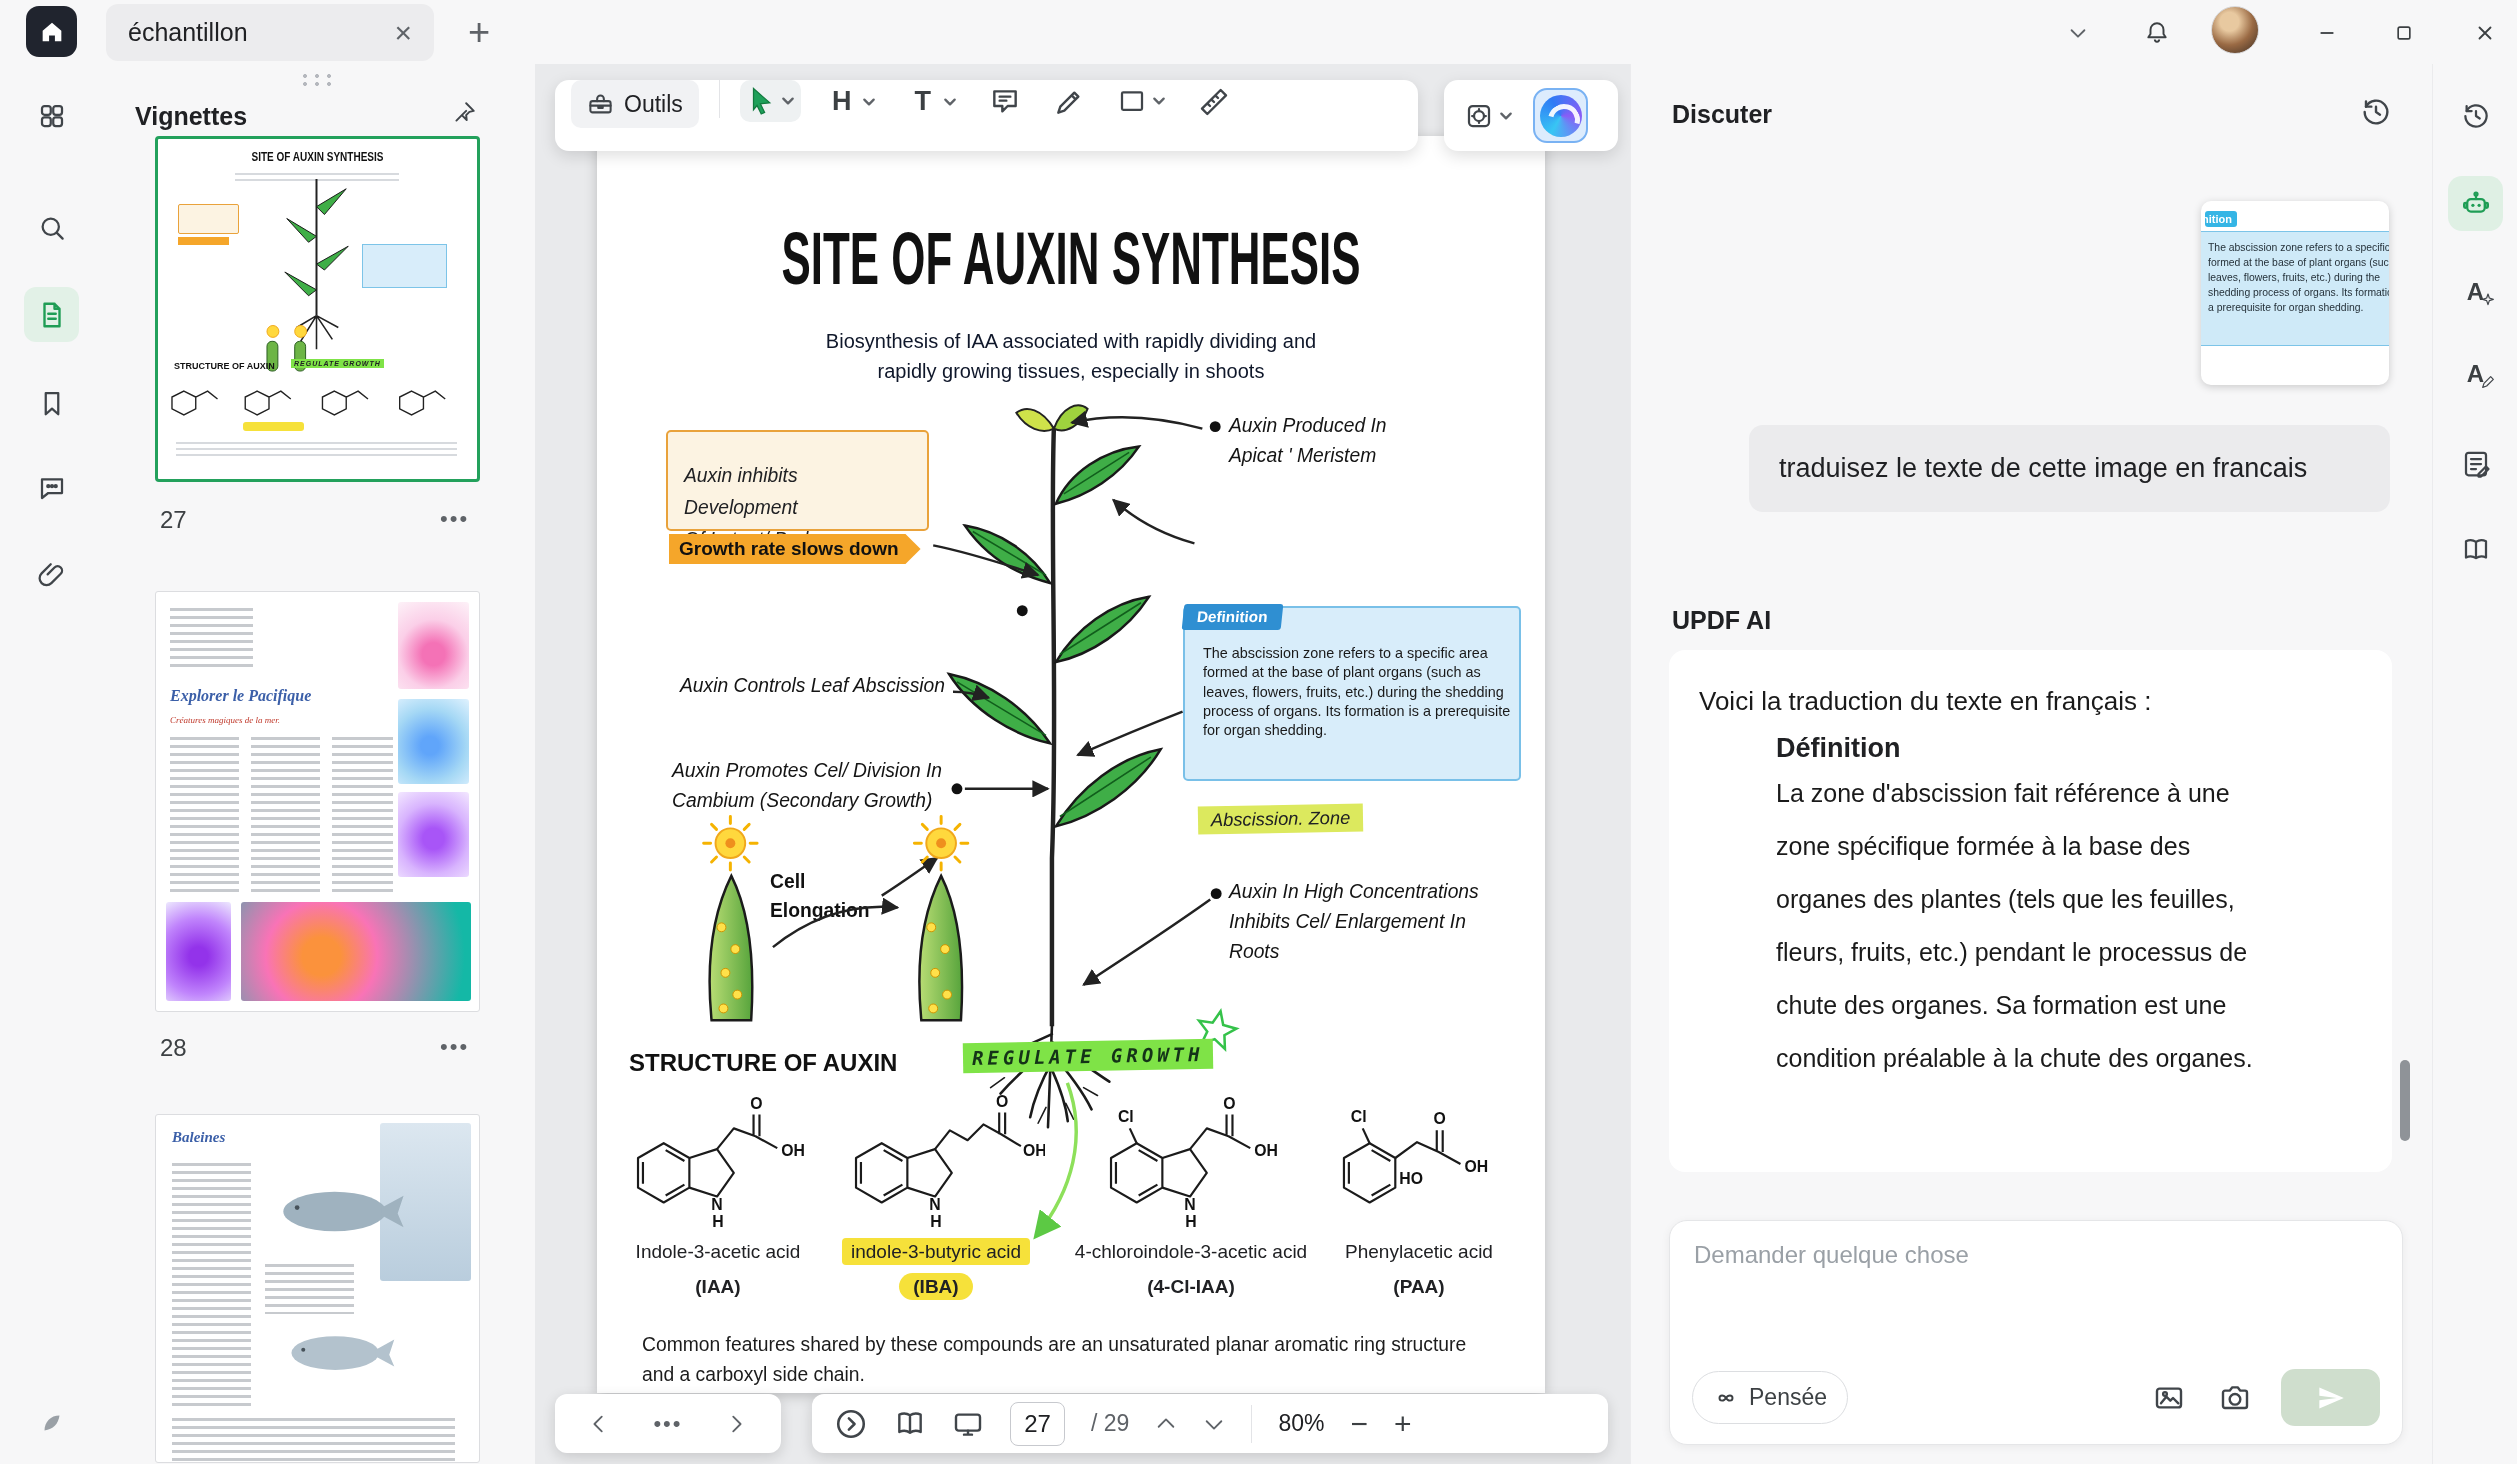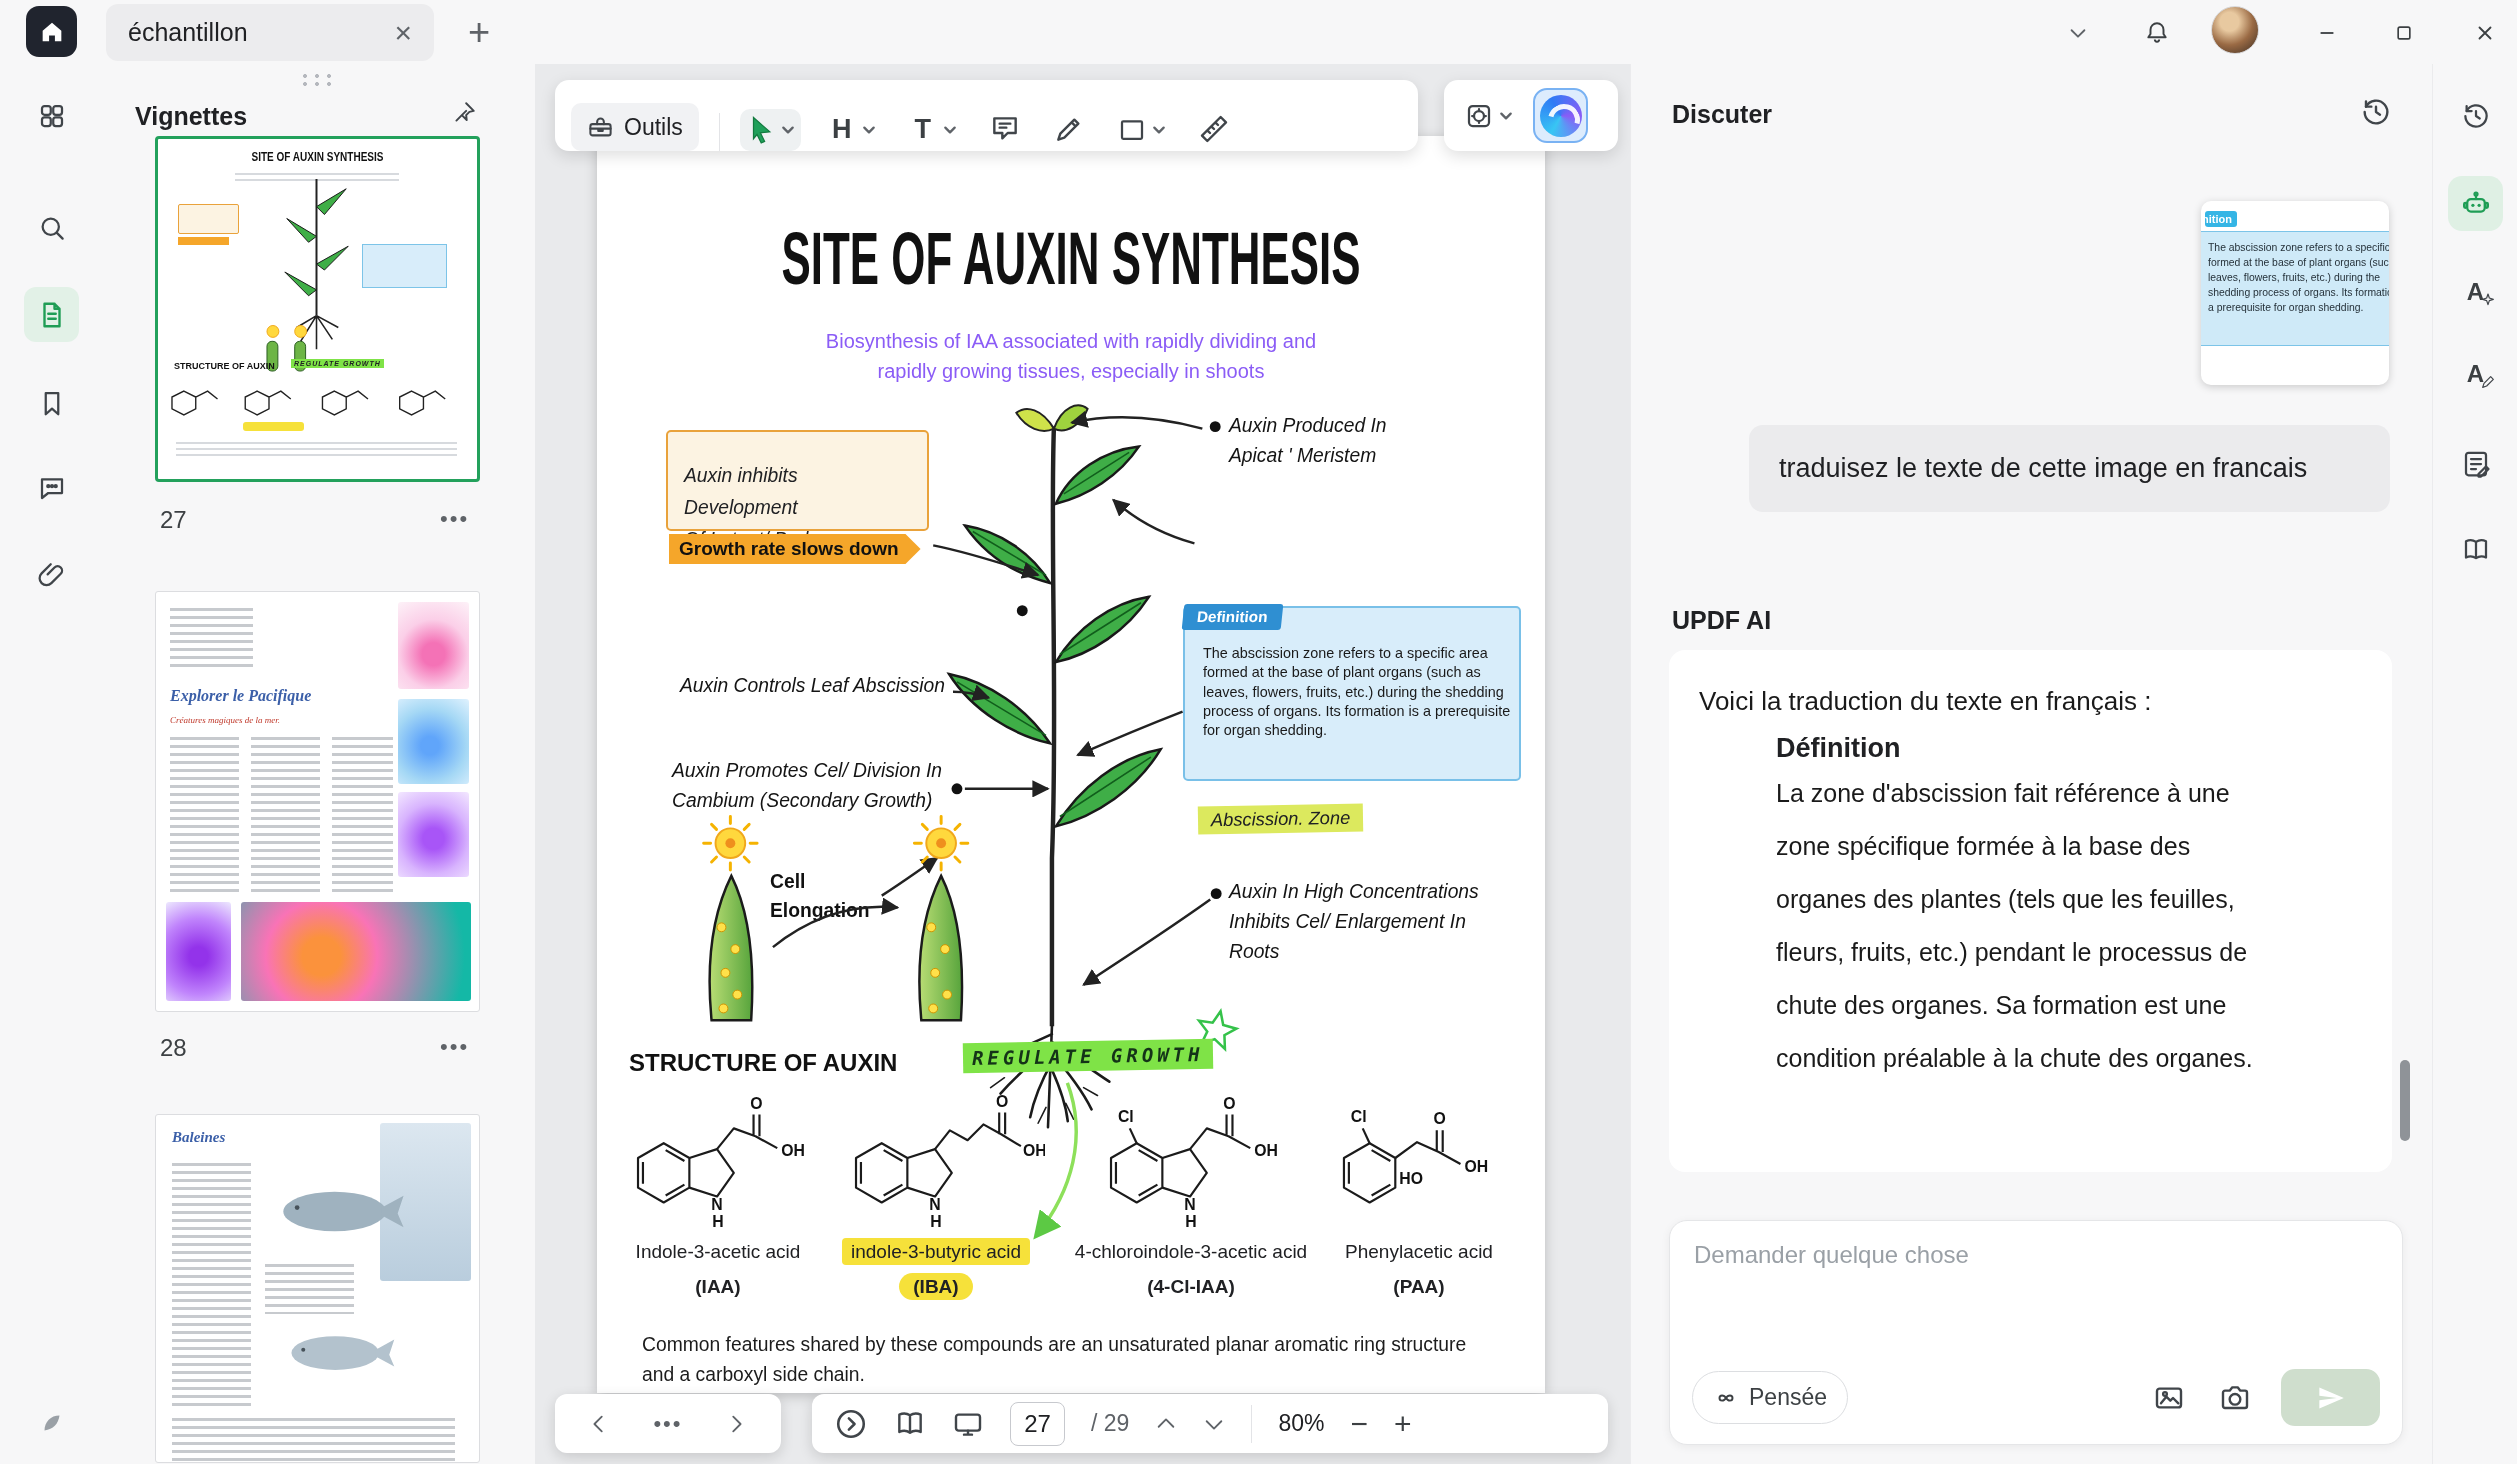--- a/index.html
+++ b/index.html
@@ -34,34 +34,34 @@
 .thumb-menu{position:absolute;left:337px;font-size:22px;letter-spacing:2px;color:#5f6368;cursor:pointer}
 .m-inner{position:relative;width:100%;height:100%;font-family:"Liberation Sans",sans-serif}
 
 .m27-title{position:absolute;left:0;top:12px;width:100%;text-align:center;font-size:10px;font-weight:700;transform:scaleY(1.25);letter-spacing:0px;color:#111}
 .m-struct{position:absolute;left:16px;top:222px;font-size:9px;font-weight:700;color:#111}
 .m-reg{position:absolute;left:133px;top:220px;font-size:7px;font-weight:700;font-style:italic;background:#7fe347;padding:1px 3px;letter-spacing:1px}
 
 .m-title-serif{font-family:"Liberation Serif",serif;font-style:italic;color:#3b5fa8}
 
 .canvas{position:absolute;left:535px;top:64px;width:1095px;height:1400px;background:#e9eaec}
-.main-toolbar{position:absolute;left:20px;top:16px;width:863px;height:71px;background:#fff;border-radius:14px;box-shadow:0 5px 16px rgba(0,0,0,.13);display:flex;align-items:flex-end;gap:20px;padding:0 16px;z-index:20}
+.main-toolbar{position:absolute;left:20px;top:16px;width:863px;height:71px;background:#fff;border-radius:14px;box-shadow:0 5px 16px rgba(0,0,0,.13);display:flex;align-items:flex-start;gap:20px;padding:0 16px;z-index:20}
 .ai-toolbar{position:absolute;left:909px;top:16px;width:174px;height:71px;background:#fff;border-radius:14px;box-shadow:0 5px 16px rgba(0,0,0,.13);display:flex;align-items:center;gap:14px;padding:0 14px;z-index:20}
 .tool{display:flex;align-items:center;gap:5px;cursor:pointer;border-radius:10px;padding:6px}
 .tool.sel{background:#eef1f2}
 .tool-letter{font-size:27px;font-weight:700;color:#3c4043;width:30px;text-align:center}
 .outils{background:#f1f2f4;border-radius:10px;height:48px;display:flex;align-items:center;gap:10px;padding:0 16px;font-size:23px;color:#202124;cursor:pointer}
 .vdiv{width:1px;height:38px;background:#e3e4e7}
 .ai-slot{width:55px;height:55px;border-radius:14px;background:#ddecfd;border:2px solid #79b2f3;display:flex;align-items:center;justify-content:center;cursor:pointer}
 .ai-logo{width:42px;height:42px;border-radius:50%;background:conic-gradient(from 210deg,#38c6f4,#2f7bf5,#8a5cf6,#38c6f4);position:relative}
 .ai-logo::after{content:"";position:absolute;left:8px;top:9px;width:22px;height:22px;border-radius:50%;border:5px solid rgba(255,255,255,.92);border-left-color:transparent;border-bottom-color:transparent;transform:rotate(-30deg)}
 
 .pdf-page{position:absolute;left:62px;top:72px;width:948px;height:1257px;background:#fff;box-shadow:0 3px 12px rgba(0,0,0,.2)}
 .pg-title{position:absolute;left:0;top:87px;width:100%;text-align:center;font-size:61px;font-weight:700;transform:scale(.72,1.22);color:#111;white-space:nowrap}
-.pg-sub{position:absolute;width:100%;text-align:center;font-size:20px;color:#8b5cf6}
+.pg-sub{position:absolute;width:100%;text-align:center;font-size:20px;color:#0f172a}
 .ann{position:absolute;font-style:italic;font-size:19.3px;line-height:30px;color:#141414}
 .orange-box{position:absolute;left:69px;top:294px;width:263px;height:101px;background:#fcf3e2;border:2.5px solid #e9a23b;border-radius:5px;padding:28px 16px;font-style:italic;font-size:19.3px;line-height:32px}
 .hl-orange{position:absolute;left:72px;top:398px;background:#f5a62a;color:#111;font-weight:700;font-size:19px;padding:4px 22px 4px 10px;clip-path:polygon(0 0,94% 0,100% 50%,94% 100%,0 100%)}
 .def-box{position:absolute;left:586px;top:470px;width:338px;height:175px;background:#d8edfa;border:2px solid #79c0e8;border-radius:5px}
 .def-tag{position:absolute;left:-2px;top:-4px;background:#2f8fd2;color:#fff;font-weight:700;font-size:15.3px;padding:4px 14px;border-radius:3px;transform:skewX(-6deg)}
 .def-text{position:absolute;left:18px;top:36px;width:309px;font-size:14.4px;line-height:19.3px;color:#1a1a1a}
 .hl-zone{position:absolute;left:601px;top:669px;background:#dce95e;font-style:italic;font-size:18.3px;padding:3px 13px;transform:rotate(-1deg)}
 .cell-lbl{position:absolute;left:173px;top:731px;font-weight:700;font-size:19.3px;line-height:29px;color:#111}
 .struct-h{position:absolute;left:32px;top:913px;font-size:24px;font-weight:700;color:#111}
 .hl-reg{position:absolute;left:366px;top:905px;background:#7fe347;color:#143318;font-family:"DejaVu Sans Mono",monospace;font-weight:700;font-style:italic;font-size:19px;letter-spacing:4px;padding:4px 9px;transform:rotate(-1deg)}

